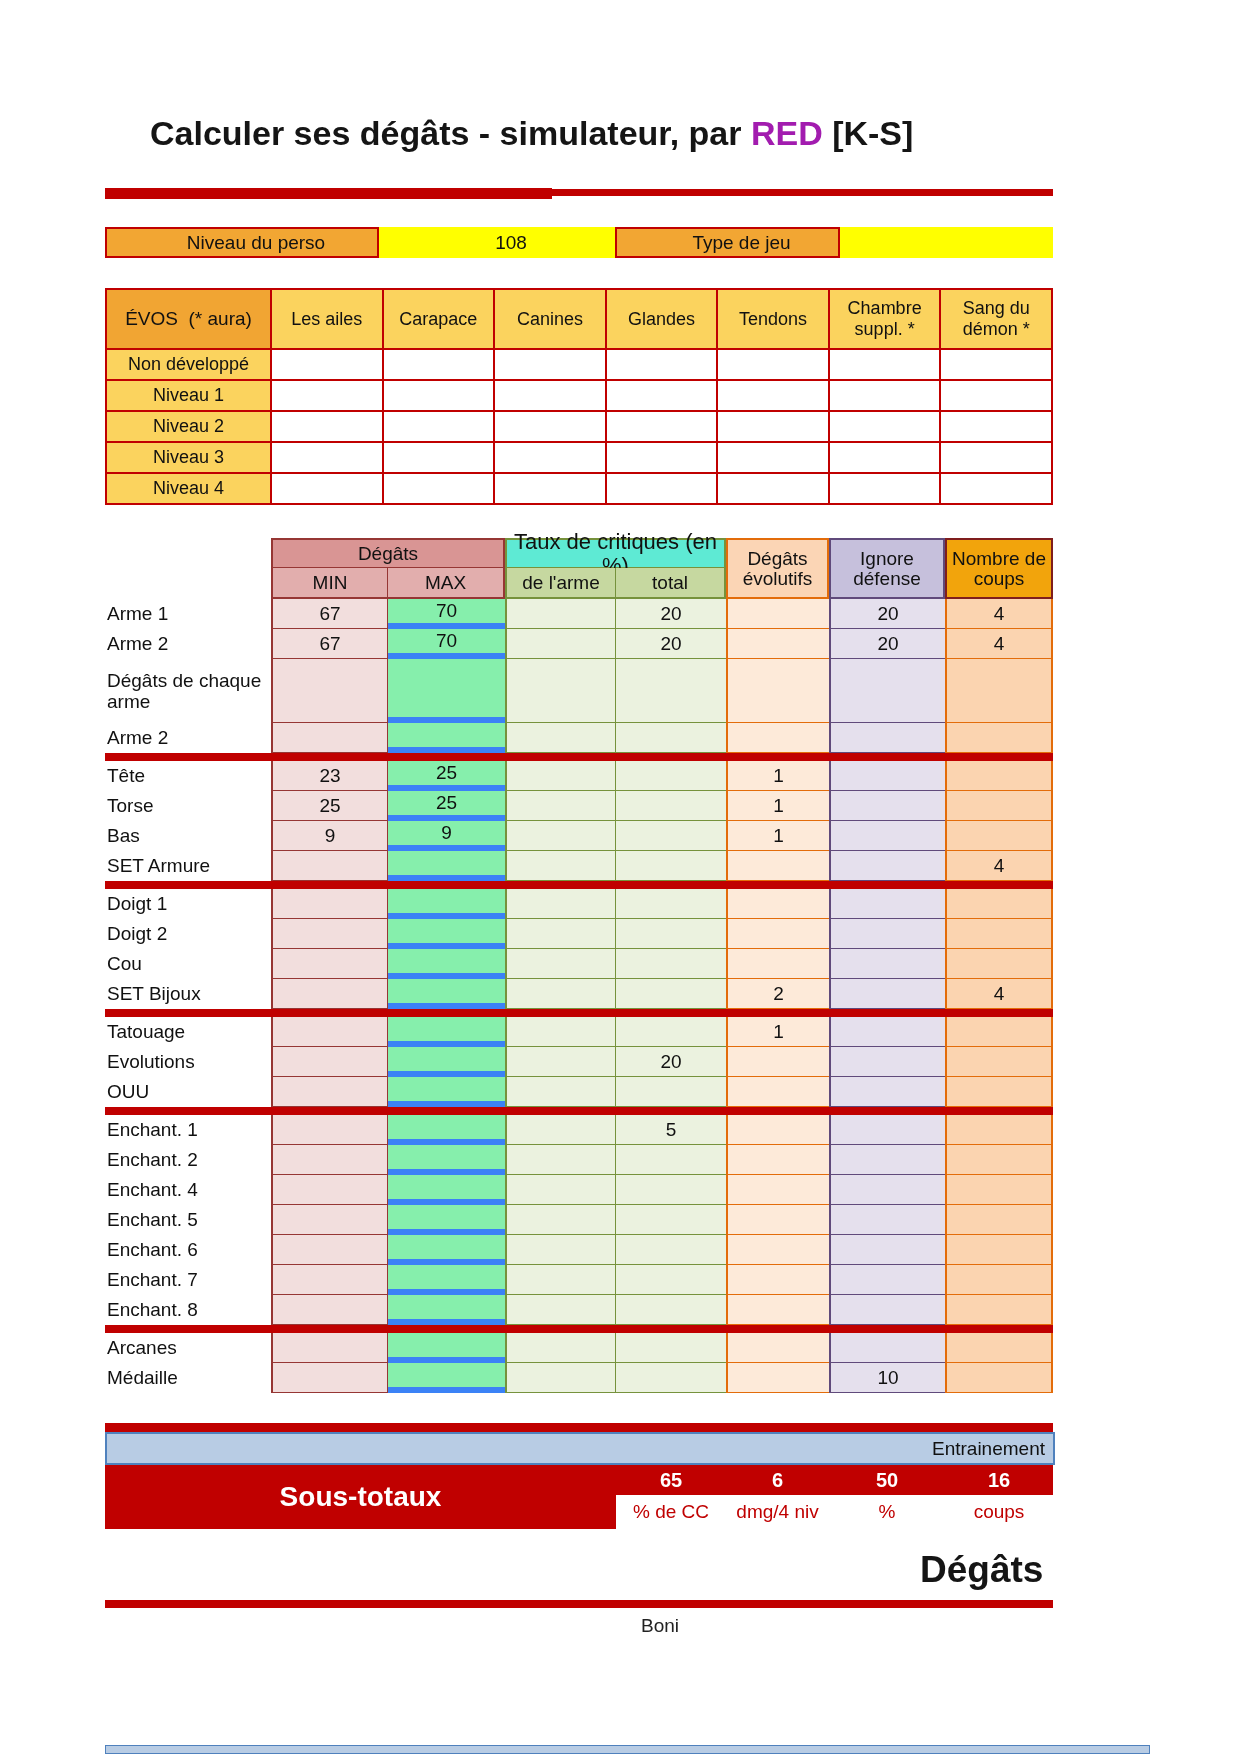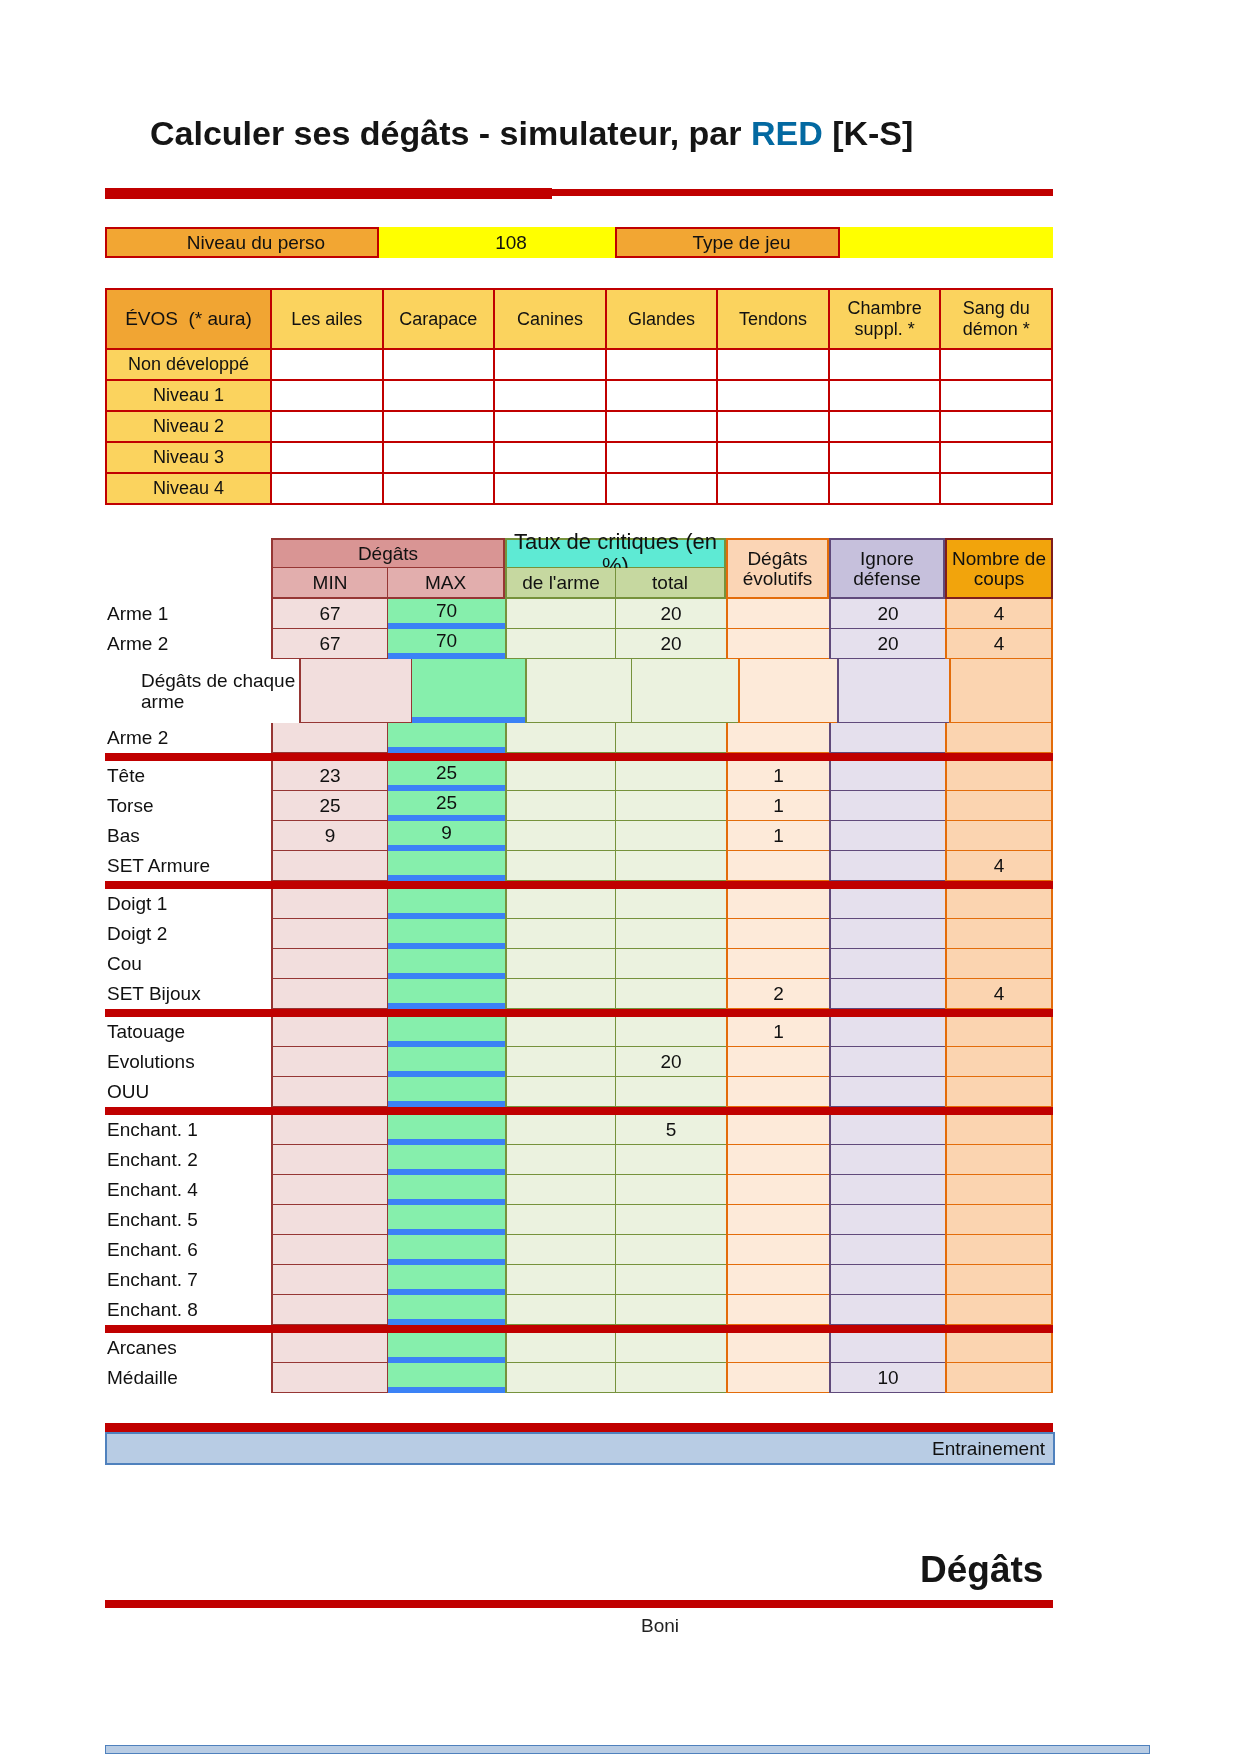--- a/index.html
+++ b/index.html
@@ -3,21 +3,21 @@
 <meta charset="utf-8">
 <style>
   * { margin:0; padding:0; box-sizing:border-box; }
   html,body { background:#ffffff; }
   body { font-family:"Liberation Sans", sans-serif; color:#111; }
   .page { position:relative; width:1241px; height:1754px; background:#ffffff; overflow:hidden; }
   .abs { position:absolute; }
 
   
   .title { left:150px; top:114px; font-size:34px; font-weight:bold; color:#151515; white-space:nowrap; }
-  .title .red { color:#0369a1; }
+  .title .red { color:#a21caf; }
   .rule-top { left:105px; top:189px; width:948px; height:7px; background:#C00000; }
   .rule-top-left { left:105px; top:188px; width:447px; height:11px; background:#C00000; }
 
   
   .lvl { top:227px; height:31px; display:flex; align-items:center; justify-content:center; font-size:19px;padding-left:28px; }
   .lvl.orange { background:#F2A633; border:2px solid #C00000; }
   .lvl.yellow { background:#FFFF00; }
   .lvl-1 { left:105px; width:274px; }
   .lvl-2 { left:379px; width:236px; }
   .lvl-3 { left:615px; width:225px; }
@@ -46,21 +46,21 @@
   .h-min   { grid-column:2; grid-row:2; background:#E2AEAD; border-left:2px solid #963634; border-right:1px solid #963634; border-bottom:2px solid #963634; }
   .h-max   { grid-column:3; grid-row:2; background:#E2AEAD; border-right:2px solid #963634; border-bottom:2px solid #963634; }
   .h-crit  { grid-column:4/6; grid-row:1; background:#5eead4; border:2px solid #76923C; border-bottom-width:1px; font-size:22px; }
   .h-arme  { grid-column:4; grid-row:2; background:#C6D8A0; border-left:2px solid #76923C; border-right:1px solid #76923C; border-bottom:2px solid #76923C; }
   .h-total { grid-column:5; grid-row:2; background:#C6D8A0; border-right:2px solid #76923C; border-bottom:2px solid #76923C; }
   .h-evol  { grid-column:6; grid-row:1/3; background:#FBD5B5; border:2px solid #E36C0A; }
   .h-ign   { grid-column:7; grid-row:1/3; background:#C6C0DC; border:2px solid #604A7B; }
   .h-coup  { grid-column:8; grid-row:1/3; background:#F2A40C; border:2px solid #7f1d1d; }
 
   .d-row { display:flex; height:30px; }
-  .d-tall { height:64px;margin-left:34px; }
+  .d-tall { height:64px; }
   .d-cell { display:flex; align-items:center; justify-content:center; font-size:19px; }
   .d-label  { width:166px; justify-content:flex-start; padding-left:2px; line-height:1.12; text-align:left; }
   .d-min    { width:117px; background:#F2DEDD; border-left:2px solid #963634; border-right:1px solid #963634; border-bottom:1px solid #963634; }
   .d-max    { width:117px; background:#86efac; border-bottom:6px solid #3b82f6; }
   .d-arme   { width:111px; background:#EBF2DF; border-left:2px solid #76923C; border-right:1px solid #76923C; border-bottom:1px solid #76923C; }
   .d-total  { width:110px; background:#EBF2DF; border-bottom:1px solid #76923C; }
   .d-evol   { width:103px; background:#FDEAD9; border-left:2px solid #E36C0A; border-bottom:1px solid #E36C0A; }
   .d-ignore { width:116px; background:#E5E0ED; border-left:2px solid #604A7B; border-bottom:1px solid #604A7B; }
   .d-coups  { width:108px; background:#FBD4B0; border-left:2px solid #E36C0A; border-right:2px solid #E36C0A; border-bottom:1px solid #E36C0A; }
   .d-sep { height:8px; background:#C00000; }
@@ -414,19 +414,41 @@
           <div class="d-cell d-coups"></div>
         </div>
       </div>
   </div>
 
   <div class="abs band"></div>
   <div class="abs train">
     <span>Entrainement</span>
   </div>
 
+  <div class="abs st">
+    <div class="st-top"></div>
+    <div class="st-left">Sous-totaux</div>
+    <div class="st-cols" id="st-cols">
+        <div class="st-col">
+          <div class="st-val">65</div>
+          <div class="st-lab">% de CC</div>
+        </div>
+        <div class="st-col">
+          <div class="st-val">6</div>
+          <div class="st-lab">dmg/4 niv</div>
+        </div>
+        <div class="st-col">
+          <div class="st-val">50</div>
+          <div class="st-lab">%</div>
+        </div>
+        <div class="st-col">
+          <div class="st-val">16</div>
+          <div class="st-lab">coups</div>
+        </div>
+      </div>
+  </div>
 
   <h2 class="abs heading">Dégâts e</h2>
   <div class="abs rule-bottom"></div>
   <div class="abs boni">Boni</div>
   <div class="abs strip"></div>
 
 </div>
 
 </body></html>

